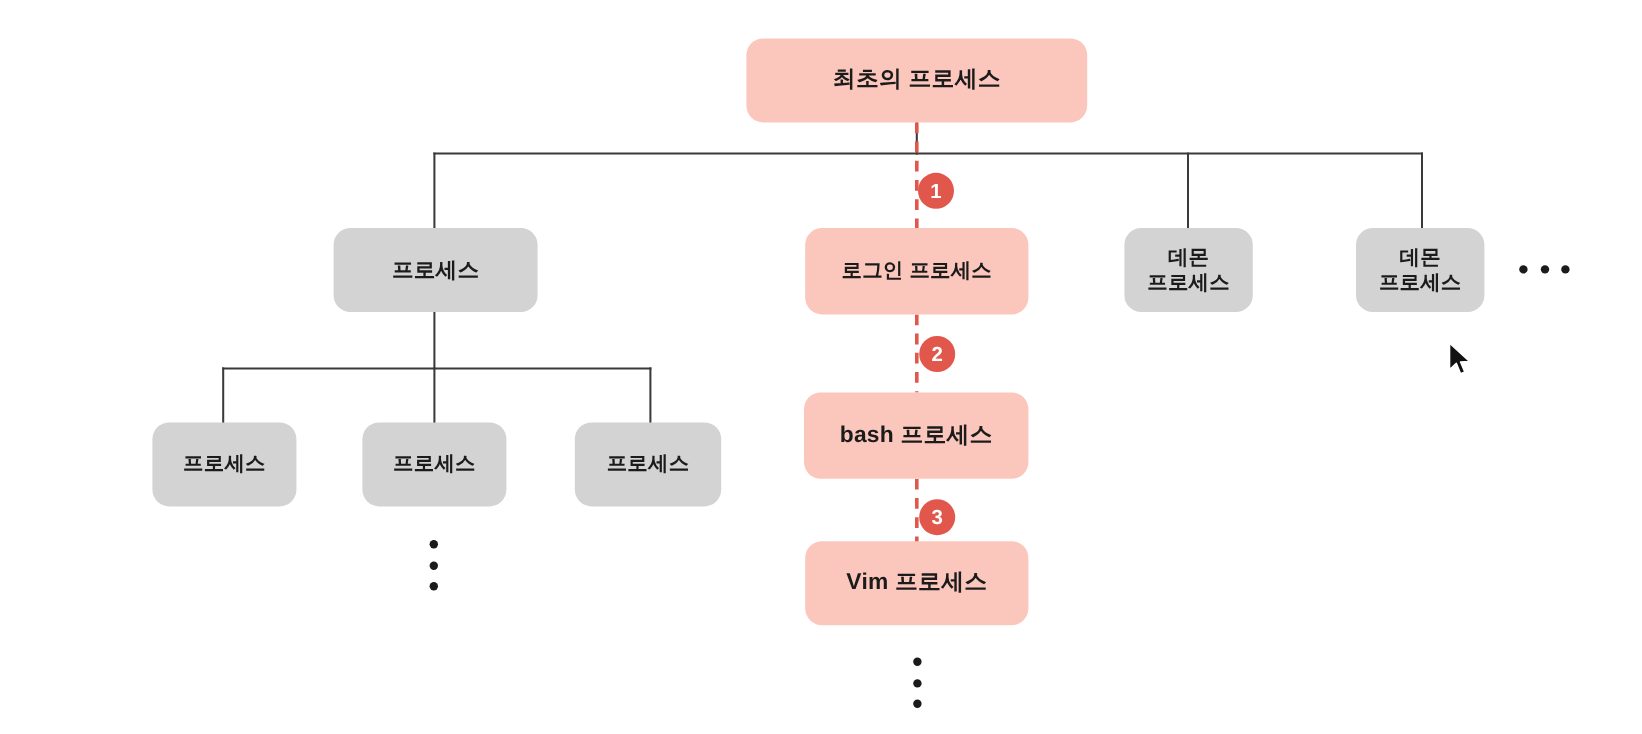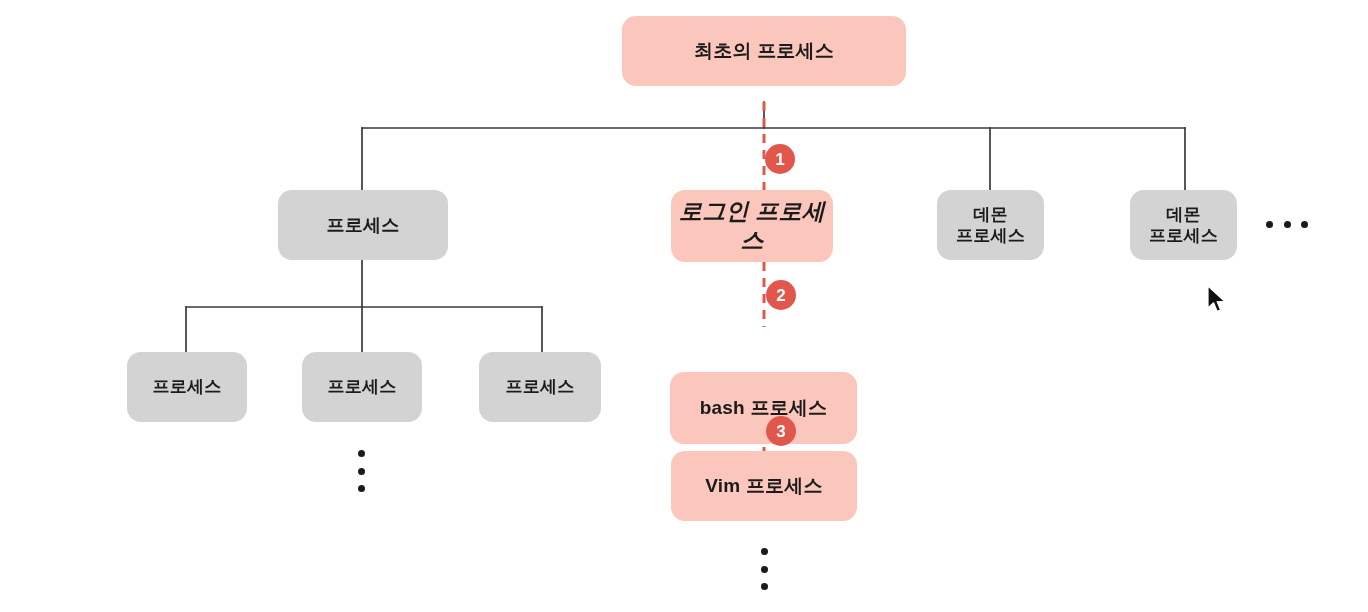--- a/index.html
+++ b/index.html
@@ -111,29 +111,29 @@
       <path d="M542,307 L542,352"></path>
     </g>
 
     <g stroke="#e2574c" stroke-width="3" fill="none" stroke-dasharray="9 7" stroke-linecap="butt">
       <path d="M764,102 L764,190"></path>
       <path d="M764,262 L764,327"></path>
       <path d="M764,399 L764,463"></path>
     </g>
   </svg>
 
-  <div class="node pink" style="left:622px; top:16px; width:284px; height:70px; font-size:19px;">
+  <div class="node pink" style="left:622px; top:32px; width:284px; height:70px; font-size:19px;">
     <span>최초의 프로세스</span>
   </div>
 
   <div class="node gray" style="left:278px; top:190px; width:170px; height:70px; font-size:18px;">
     <span>프로세스</span>
   </div>
 
-  <div class="node pink" style="left:671px; top:190px; width:162px; height:72px; font-size:23px;font-style:italic;">
+  <div class="node pink" style="left:671px; top:190px; width:186px; height:72px; font-size:17px;">
     <span>로그인 프로세스</span>
   </div>
 
   <div class="node gray" style="left:937px; top:190px; width:107px; height:70px; font-size:17px;">
     <span>데몬
 프로세스</span>
   </div>
 
   <div class="node gray" style="left:1130px; top:190px; width:107px; height:70px; font-size:17px;">
     <span>데몬
@@ -145,21 +145,21 @@
   </div>
 
   <div class="node gray" style="left:302px; top:352px; width:120px; height:70px; font-size:17px;">
     <span>프로세스</span>
   </div>
 
   <div class="node gray" style="left:479px; top:352px; width:122px; height:70px; font-size:17px;">
     <span>프로세스</span>
   </div>
 
-  <div class="node pink" style="left:670px; top:327px; width:187px; height:72px; font-size:19px;margin-top:45px;">
+  <div class="node pink" style="left:670px; top:327px; width:187px; height:72px; font-size:19px;">
     <span>bash 프로세스</span>
   </div>
 
   <div class="node pink" style="left:671px; top:451px; width:186px; height:70px; font-size:19px;">
     <span>Vim 프로세스</span>
   </div>
 
   <div class="badge" style="left:765px; top:144px;">
     <span>1</span>
   </div>

